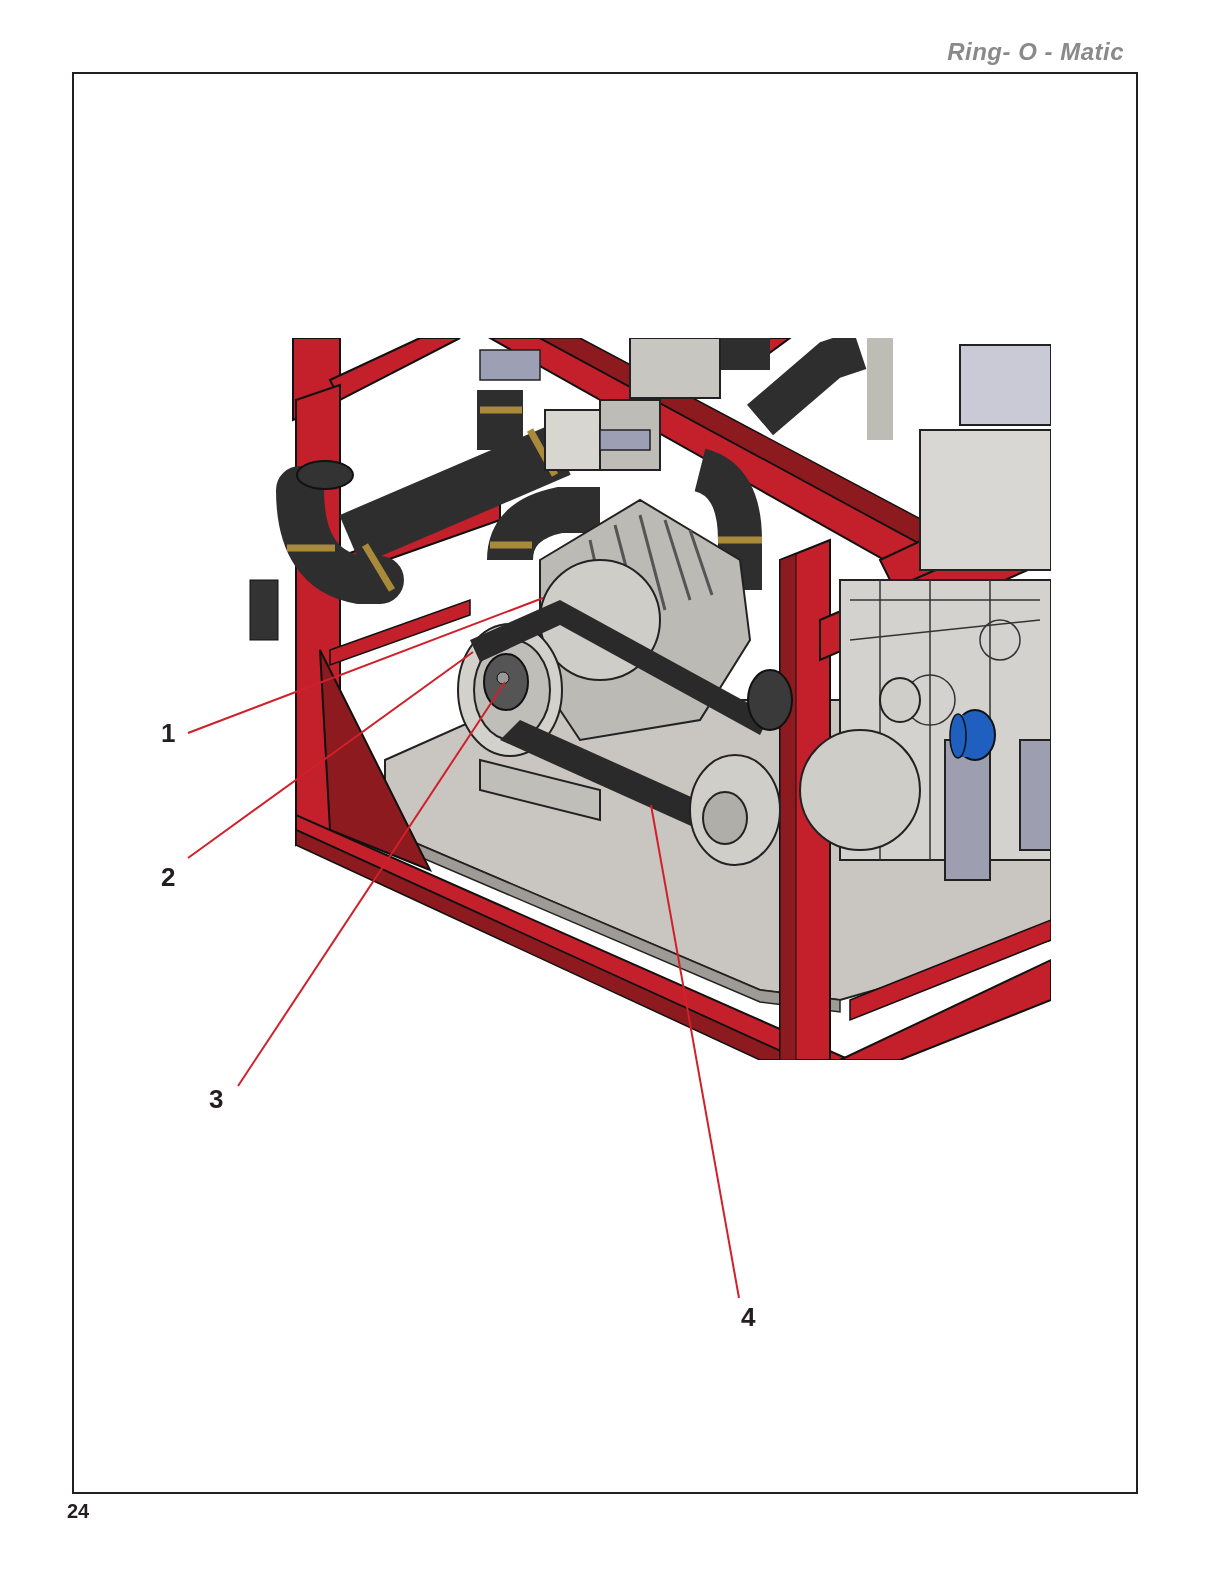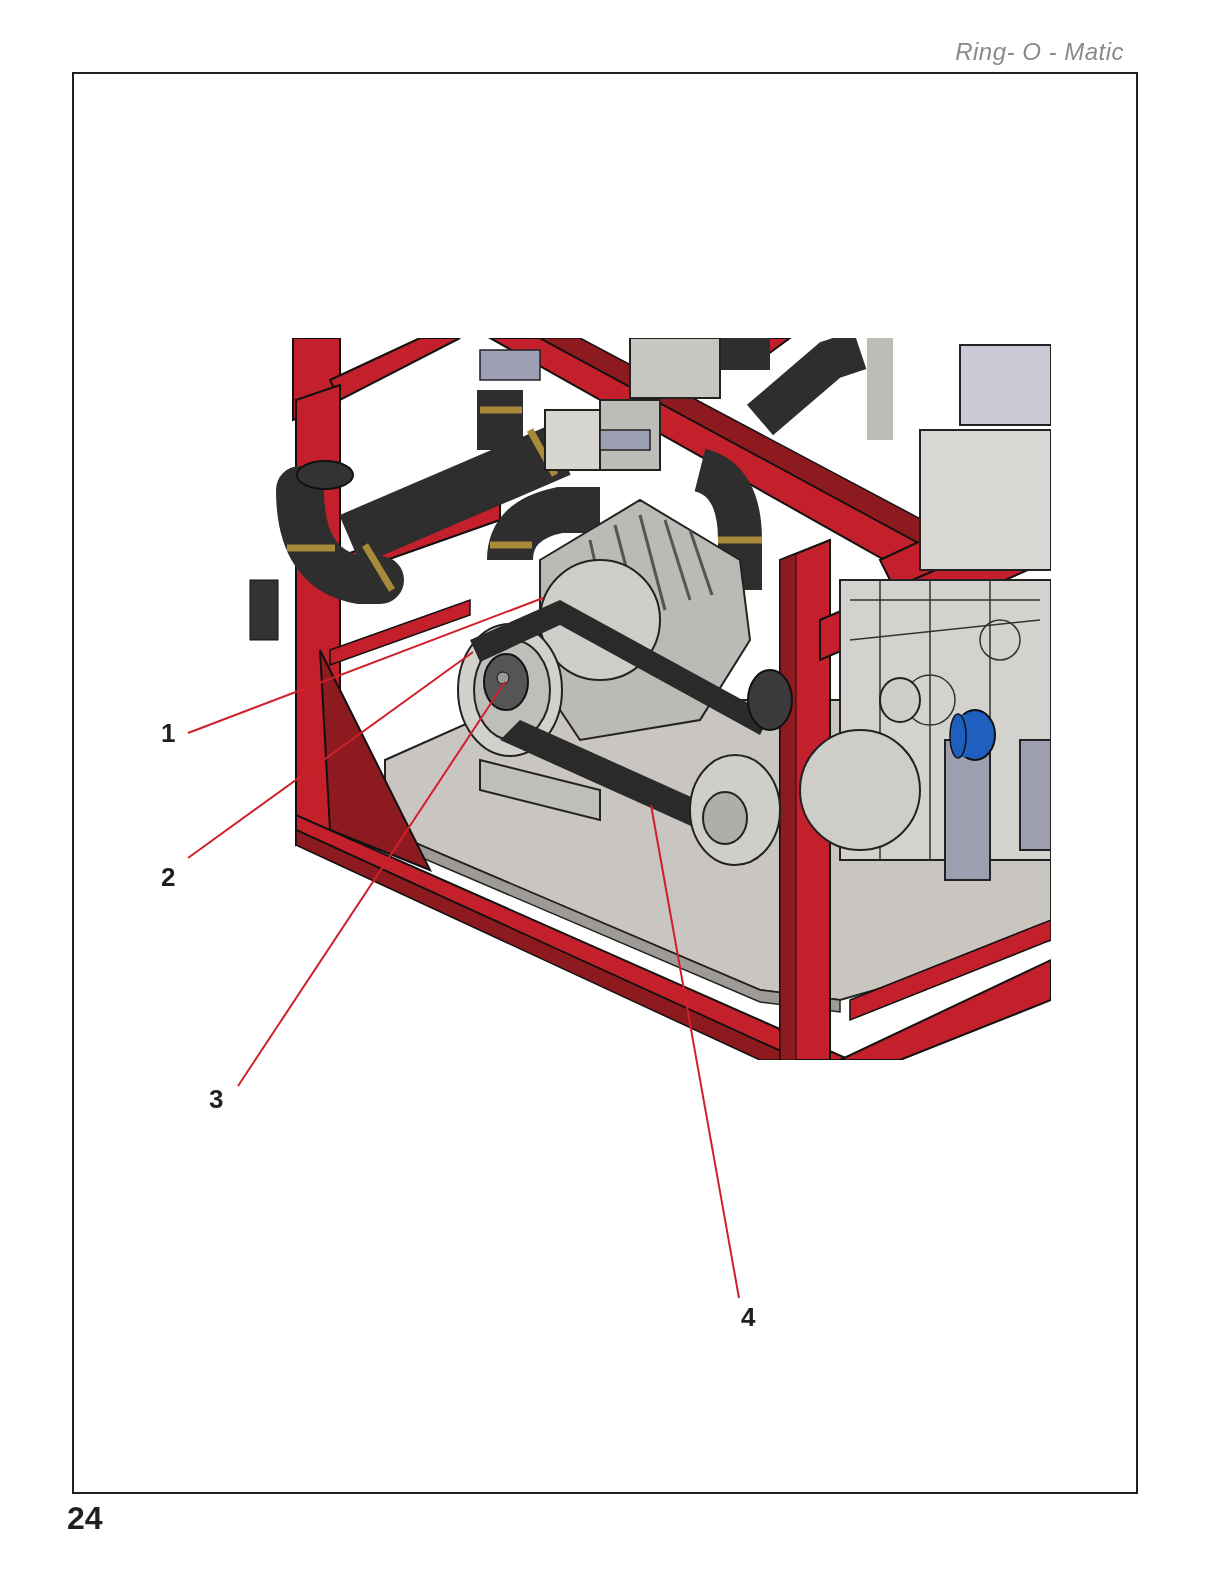--- a/index.html
+++ b/index.html
@@ -1,19 +1,19 @@
 <!DOCTYPE html>
 <html><head>
 <meta charset="utf-8">
 <style>
   html, body { margin:0; padding:0; background:#ffffff; }
   body { width:1224px; height:1584px; position:relative; overflow:hidden; font-family:"Liberation Sans", sans-serif; }
-  .header-title { position:absolute; top:38px; right:100px; font-size:24px; font-weight:normal; font-style:italic; color:#8a8a8a; letter-spacing:0.5px; }
+  .header-title { position:absolute; top:38px; right:100px; font-size:24px; font-weight:bold; font-style:italic; color:#8a8a8a; letter-spacing:0.5px; }
   .frame-box { position:absolute; left:72px; top:72px; width:1066px; height:1422px; border:2px solid #231f20; box-sizing:border-box; }
-  .page-number { position:absolute; left:67px; top:1500px; font-size:32px; font-weight:bold; color:#231f20; }
+  .page-number { position:absolute; left:67px; top:1500px; font-size:20px; font-weight:bold; color:#231f20; }
   .figure { position:absolute; left:0; top:0; width:1224px; height:1584px; }
   .callout-label { position:absolute; font-size:26px; font-weight:bold; color:#231f20; }
 </style>
 </head>
 <body>
 
 <div class="header-title">Ring- O - Matic</div>
 
 <div class="frame-box"></div>
 

